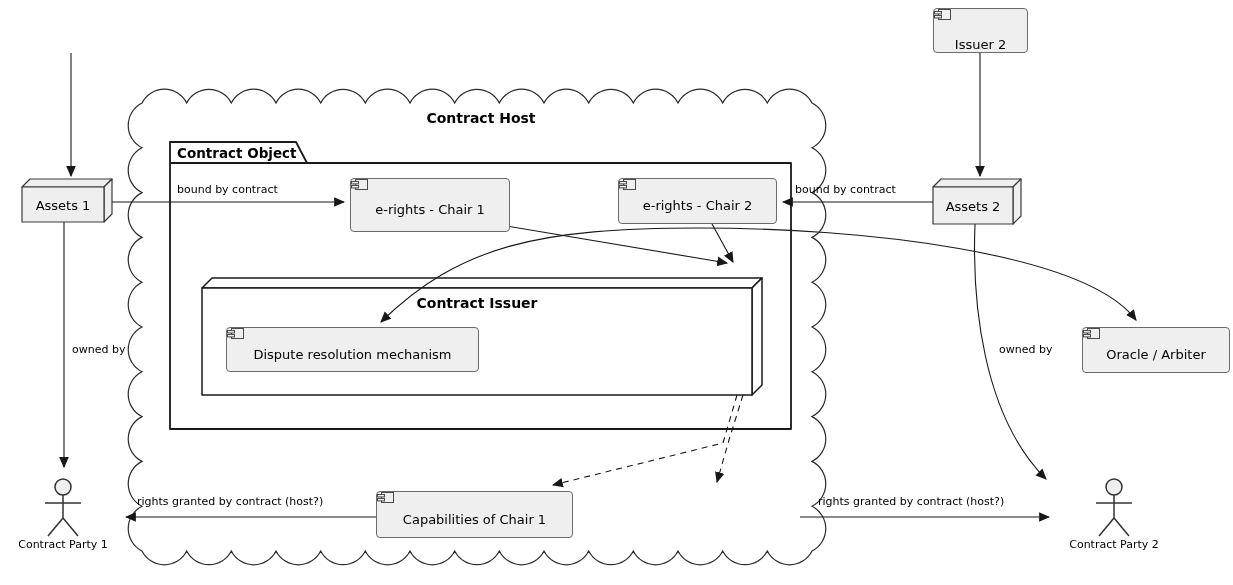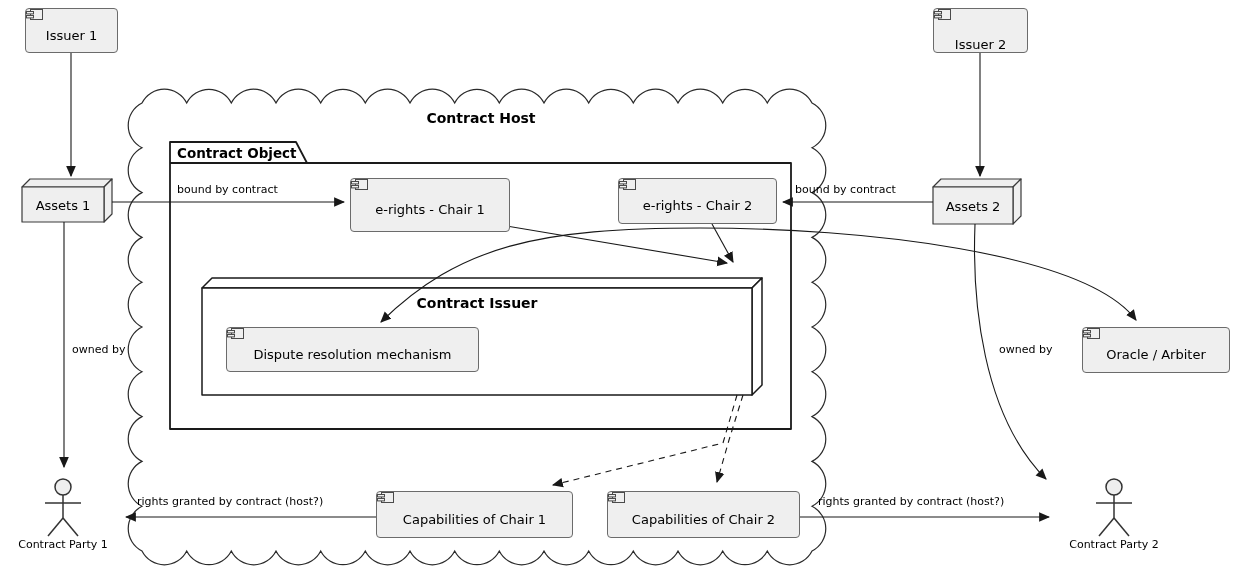--- a/index.html
+++ b/index.html
@@ -85,30 +85,20 @@
       <line x1="1096" y1="503" x2="1132" y2="503"></line>
       <line x1="1114" y1="518" x2="1099" y2="536"></line>
       <line x1="1114" y1="518" x2="1129" y2="536"></line>
     </g>
   </svg>
 
   <div class="btitle" style="left:481px;top:111px;">Contract Host</div>
   <div class="tabtitle" style="left:177px;top:146px;">Contract Object</div>
   <div class="btitle" style="left:477px;top:296px;">Contract Issuer</div>
 
-  <div class="comp" style="left:25px;top:8px;width:93px;height:45px;">
-    <svg class="cicon" width="17" height="12">
-        <g stroke="#4a4a4a" fill="#EFEFEF" stroke-width="1">
-          <rect x="4.5" y="0.5" width="12" height="10"></rect>
-          <rect x="0.5" y="2.5" width="7" height="2.4"></rect>
-          <rect x="0.5" y="6.5" width="7" height="2.4"></rect>
-        </g>
-      </svg>
-    <span>Issuer 1</span>
-  </div>
 
   <div class="comp" style="left:933px;top:8px;width:95px;height:45px;align-items:flex-end;">
     <svg class="cicon" width="17" height="12">
         <g stroke="#4a4a4a" fill="#EFEFEF" stroke-width="1">
           <rect x="4.5" y="0.5" width="12" height="10"></rect>
           <rect x="0.5" y="2.5" width="7" height="2.4"></rect>
           <rect x="0.5" y="6.5" width="7" height="2.4"></rect>
         </g>
       </svg>
     <span>Issuer 2</span>
@@ -152,30 +142,20 @@
     <svg class="cicon" width="17" height="12">
         <g stroke="#4a4a4a" fill="#EFEFEF" stroke-width="1">
           <rect x="4.5" y="0.5" width="12" height="10"></rect>
           <rect x="0.5" y="2.5" width="7" height="2.4"></rect>
           <rect x="0.5" y="6.5" width="7" height="2.4"></rect>
         </g>
       </svg>
     <span>Capabilities of Chair 1</span>
   </div>
 
-  <div class="comp" style="left:607px;top:491px;width:193px;height:47px;">
-    <svg class="cicon" width="17" height="12">
-        <g stroke="#4a4a4a" fill="#EFEFEF" stroke-width="1">
-          <rect x="4.5" y="0.5" width="12" height="10"></rect>
-          <rect x="0.5" y="2.5" width="7" height="2.4"></rect>
-          <rect x="0.5" y="6.5" width="7" height="2.4"></rect>
-        </g>
-      </svg>
-    <span>Capabilities of Chair 2</span>
-  </div>
 
   <div class="comp" style="left:1082px;top:327px;width:148px;height:46px;">
     <svg class="cicon" width="17" height="12">
         <g stroke="#4a4a4a" fill="#EFEFEF" stroke-width="1">
           <rect x="4.5" y="0.5" width="12" height="10"></rect>
           <rect x="0.5" y="2.5" width="7" height="2.4"></rect>
           <rect x="0.5" y="6.5" width="7" height="2.4"></rect>
         </g>
       </svg>
     <span>Oracle / Arbiter</span>

